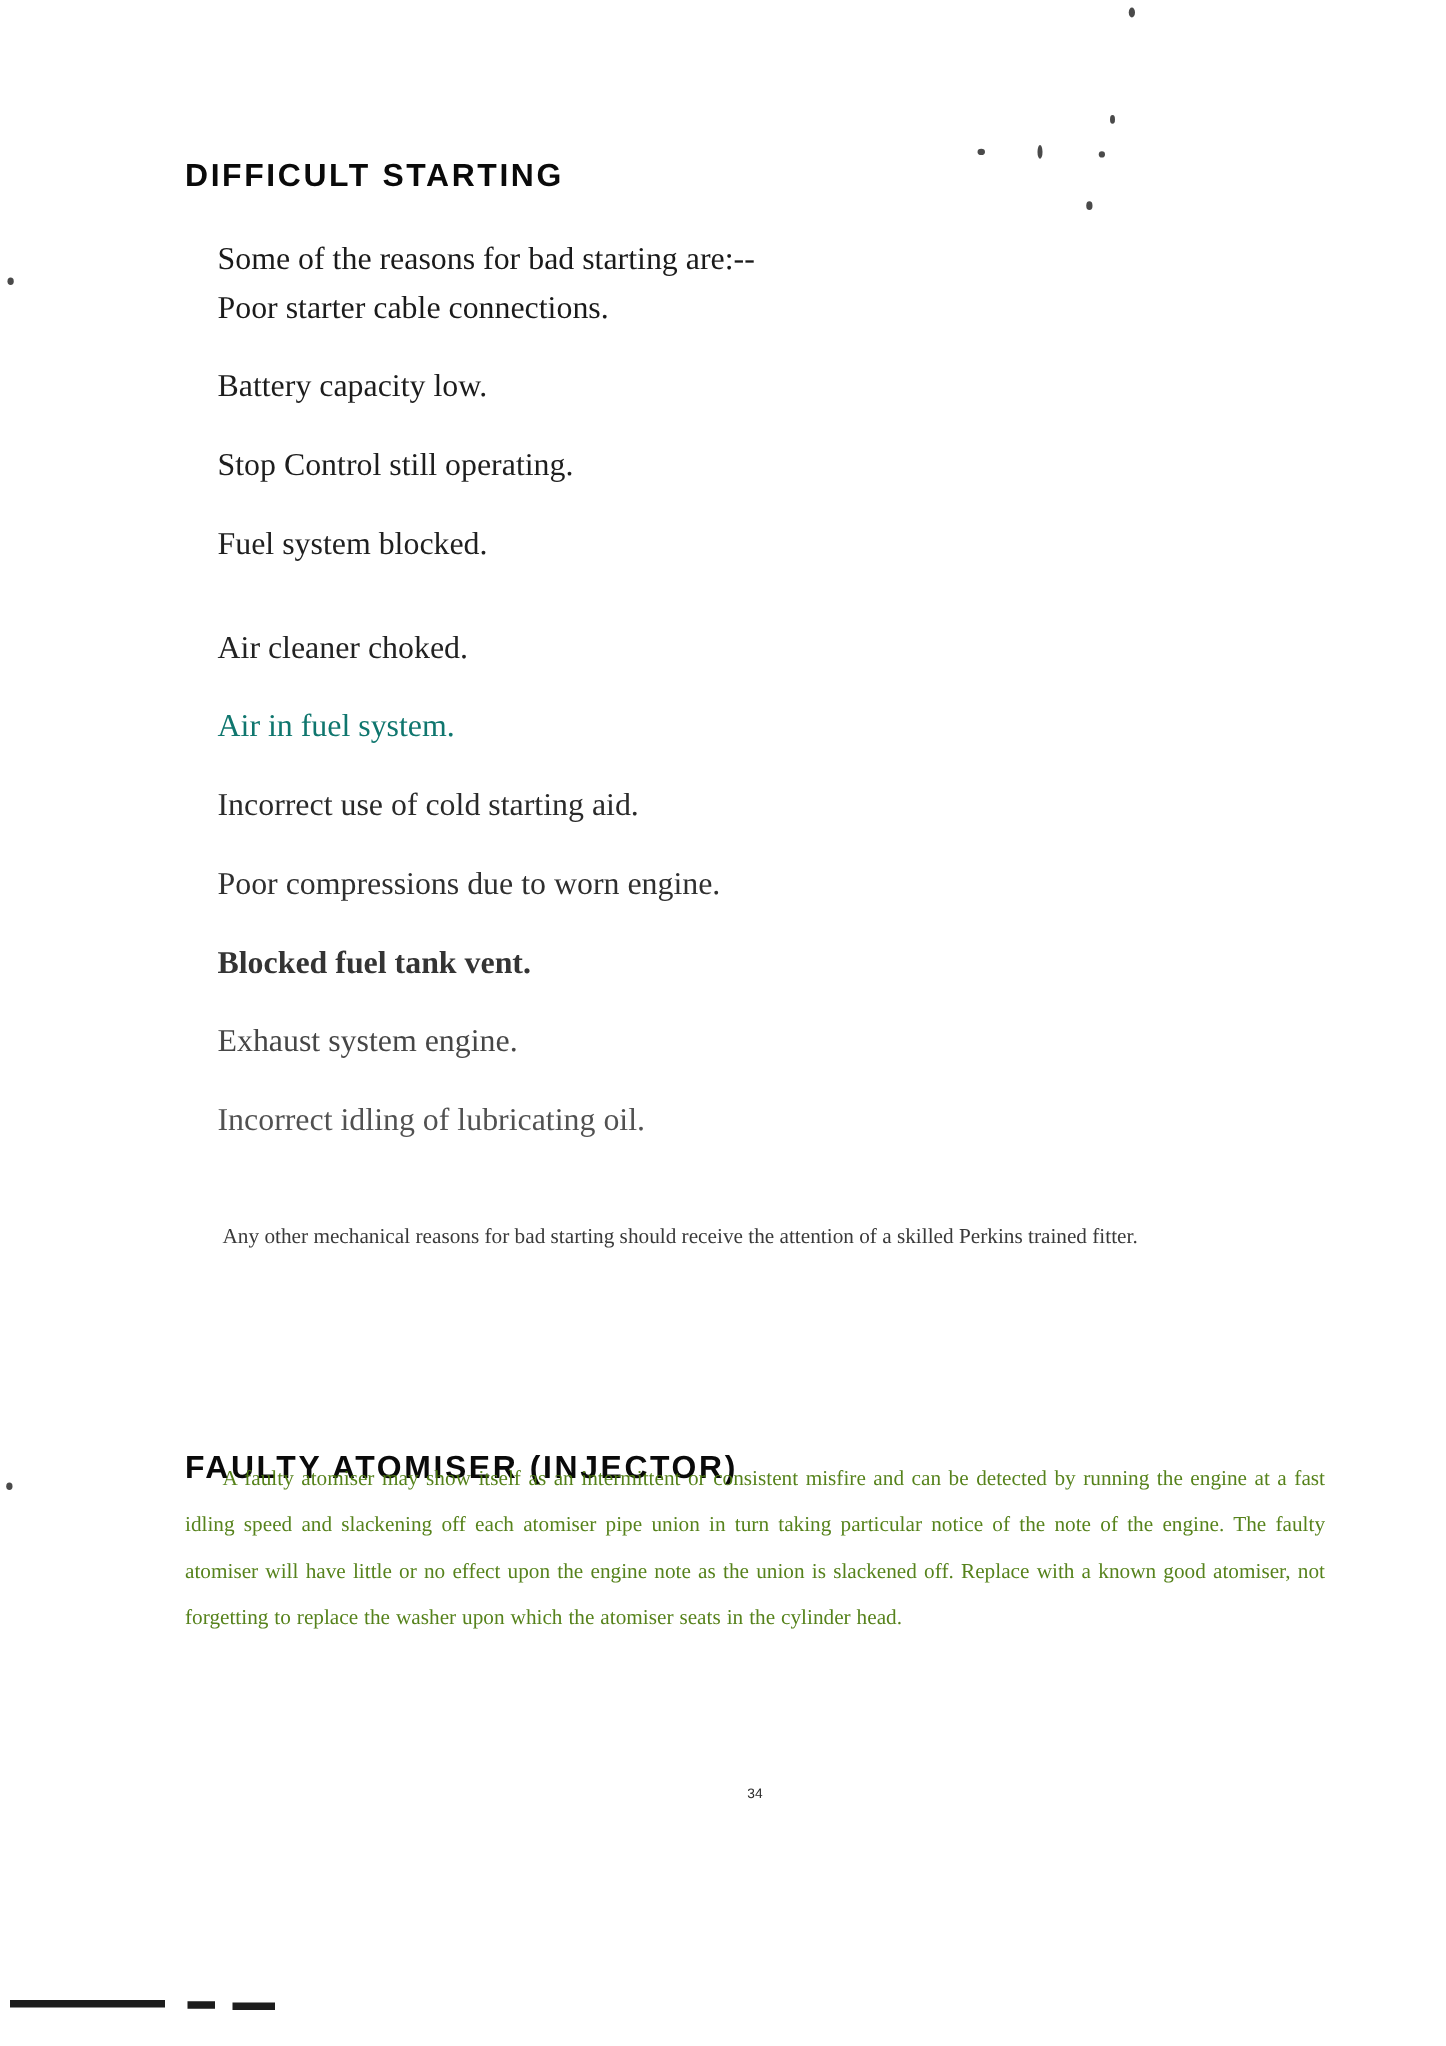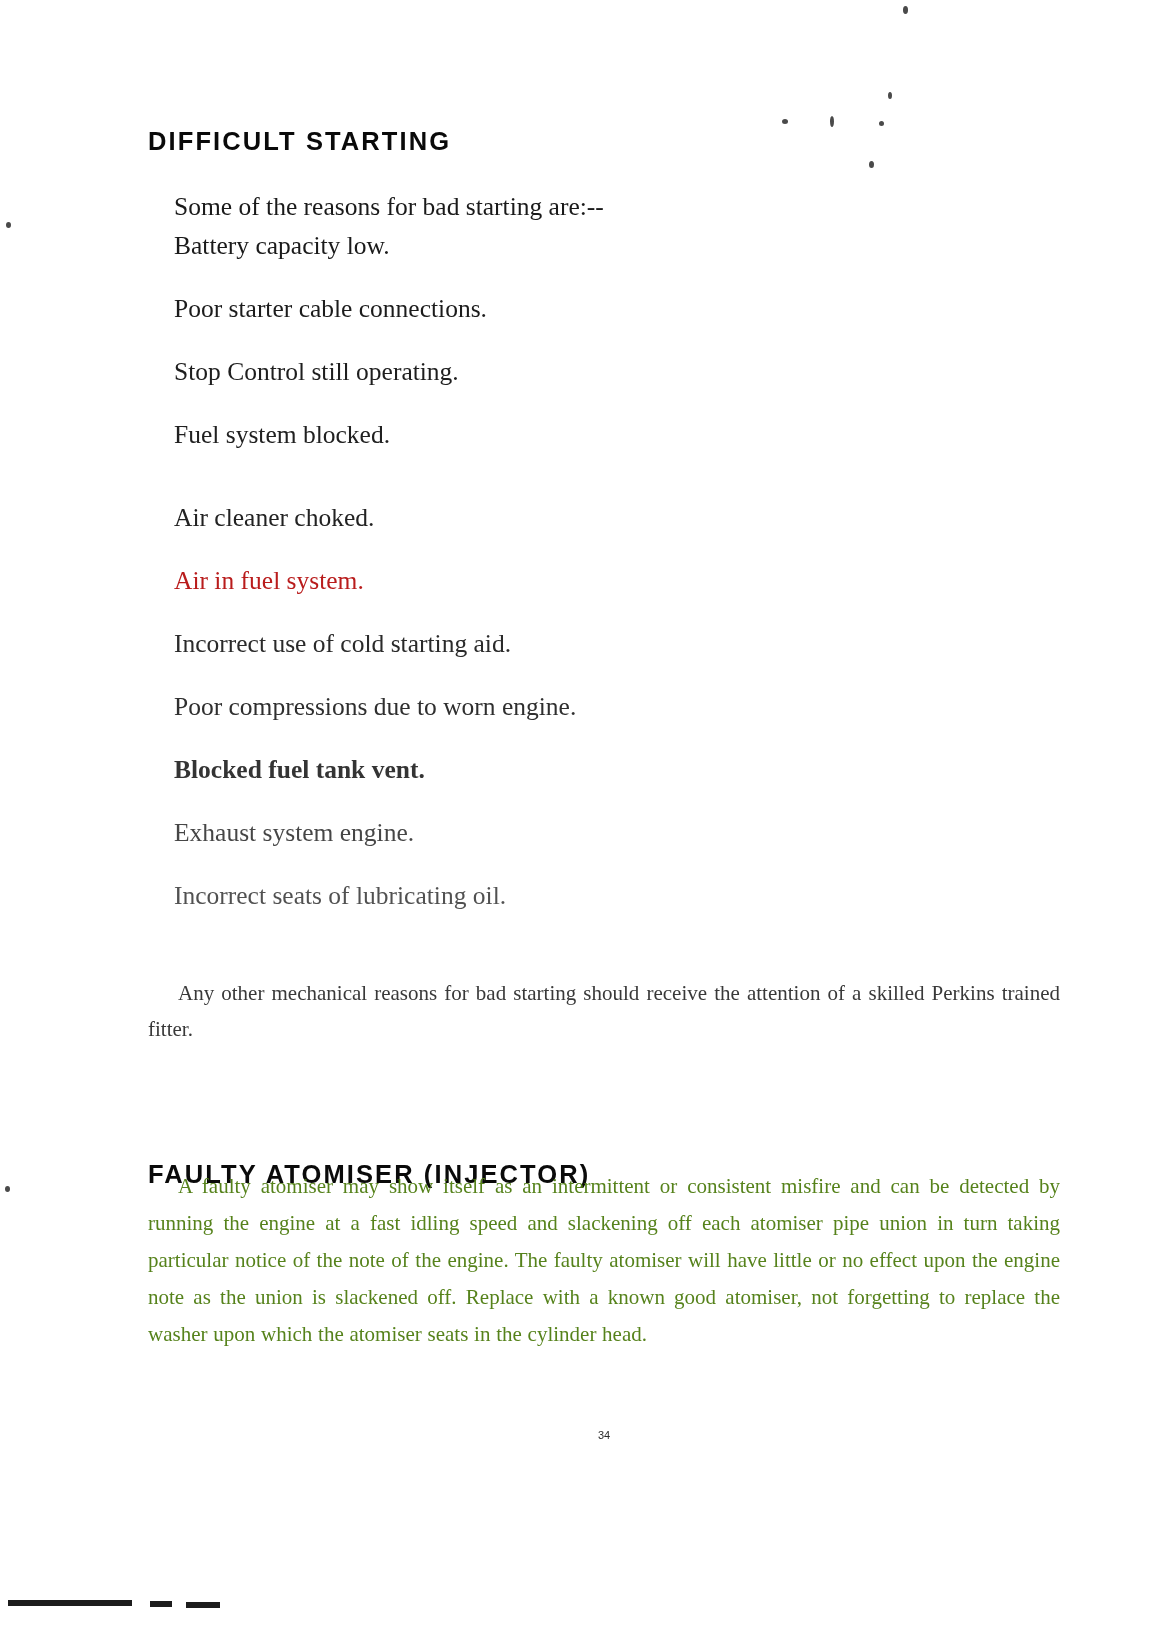--- a/index.html
+++ b/index.html
@@ -78,33 +78,33 @@
     line-height: 1.2;
     color: #1b1b1b;
     white-space: nowrap;
   }
   
   .reason-list li:nth-child(1)  { color: #1a1a1a; }
   .reason-list li:nth-child(2)  { color: #1c1c1c; }
   .reason-list li:nth-child(3)  { color: #1e1e1e; }
   .reason-list li:nth-child(4)  { color: #202020; }
   .reason-list li:nth-child(5)  { color: #222222; margin-top: 20px; }
-  .reason-list li:nth-child(6)  { color: #b91c1c; }
+  .reason-list li:nth-child(6)  { color: #0f766e; }
   .reason-list li:nth-child(7)  { color: #2a2a2a; }
   .reason-list li:nth-child(8)  { color: #2f2f2f; }
   .reason-list li:nth-child(9)  { color: #343434; font-weight: bold; }
   .reason-list li:nth-child(10) { color: #3b3b3b; opacity: .94; }
   .reason-list li:nth-child(11) { color: #3f3f3f; opacity: .90; }
 
   
   .body-par {
     position: absolute;
     left: 0;
     width: 912px;
-    font-size: 21px;
+    font-size: 17px;
     line-height: 36px;
     text-align: justify;
     text-justify: inter-word;
     color: #1f1f1f;
   }
   .body-par .first-indent { display: inline-block; width: 30px; }
 
   #par-any-other {
     top: 954px;
     color: #2b2b2b;
@@ -150,31 +150,31 @@
 
 <div class="page">
 
   <div class="content">
 
     <h1 class="sec-heading" id="heading-difficult-starting">DIFFICULT STARTING</h1>
 
     <p class="lead-line">Some of the reasons for bad starting are:--</p>
 
     <ul class="reason-list">
+      <li>Poor starter cable connections.</li>
       <li>Battery capacity low.</li>
-      <li>Poor starter cable connections.</li>
       <li>Stop Control still operating.</li>
       <li>Fuel system blocked.</li>
       <li>Air cleaner choked.</li>
       <li>Air in fuel system.</li>
       <li>Incorrect use of cold starting aid.</li>
       <li>Poor compressions due to worn engine.</li>
       <li>Blocked fuel tank vent.</li>
       <li>Exhaust system engine.</li>
-      <li>Incorrect seats of lubricating oil.</li>
+      <li>Incorrect idling of lubricating oil.</li>
     </ul>
 
     <p class="body-par" id="par-any-other"><span class="first-indent"></span><span>Any other mechanical reasons for bad starting should receive the attention of a skilled Perkins trained fitter.</span></p>
 
     <h1 class="sec-heading" id="heading-faulty-atomiser">FAULTY ATOMISER (INJECTOR)</h1>
 
     <p class="body-par" id="par-faulty-atomiser"><span class="first-indent"></span><span>A faulty atomiser may show itself as an intermittent or consistent misfire and can be detected by running the engine at a fast idling speed and slackening off each atomiser pipe union in turn taking particular notice of the note of the engine. The faulty atomiser will have little or no effect upon the engine note as the union is slackened off. Replace with a known good atomiser, not forgetting to replace the washer upon which the atomiser seats in the cylinder head.</span></p>
 
     <div id="page-number">34</div>
 

